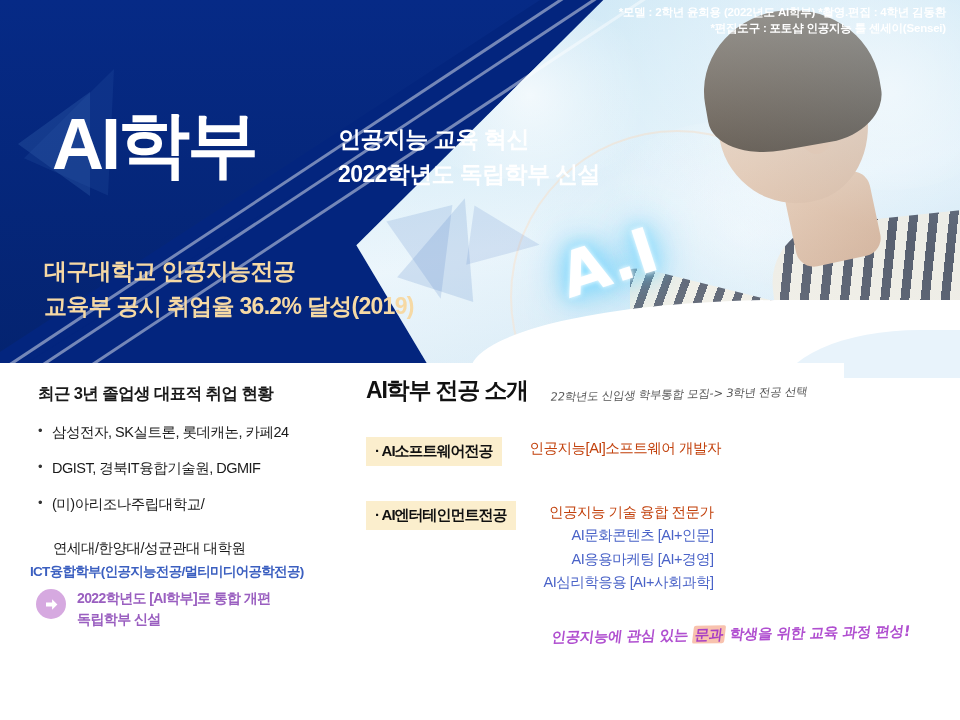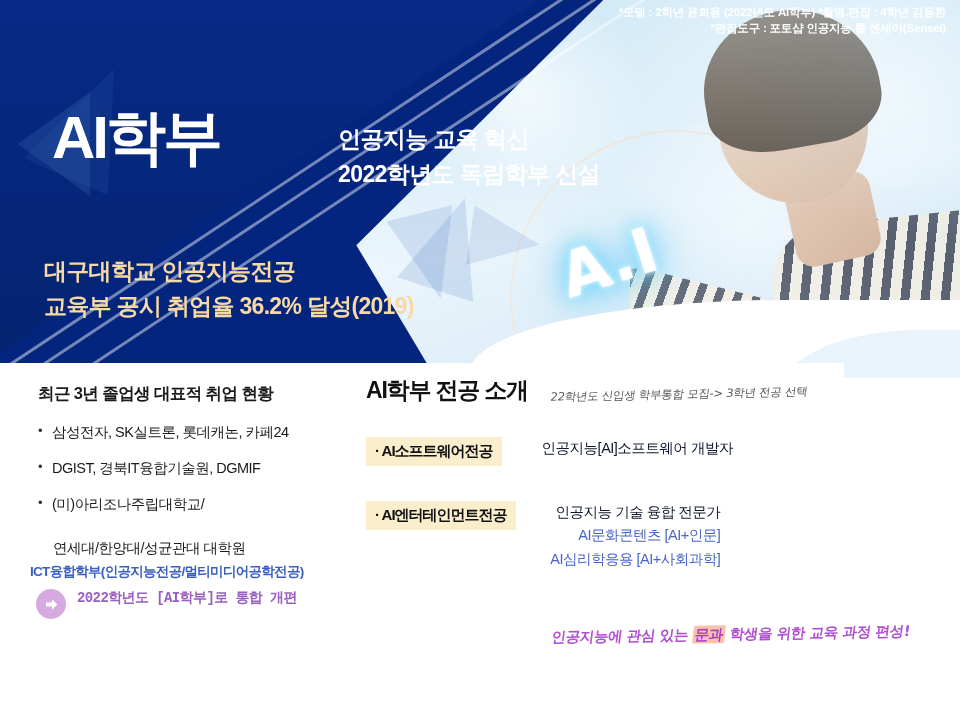--- a/index.html
+++ b/index.html
@@ -178,21 +178,21 @@
     position:absolute;right:14px;top:4px;
     text-align:right;color:#ffffff;
     font-size:11.5px;font-weight:700;line-height:1.42;
     letter-spacing:-.2px;
     z-index:9;
   }
 
   
   .brand{
     position:absolute;left:52px;top:108px;
-    font-size:60px;font-weight:800;color:#ffffff;
+    font-size:72px;font-weight:800;color:#ffffff;
     letter-spacing:-3px;line-height:1;
     z-index:8;
   }
   .hero-sub{
     position:absolute;left:338px;top:122px;
     color:#ffffff;font-size:23px;font-weight:700;
     line-height:1.52;letter-spacing:-.6px;
     z-index:8;
   }
   .hero-tag{
@@ -234,21 +234,21 @@
   }
   .arrow-badge{
     width:30px;height:30px;border-radius:50%;
     background:#d6a9e0;
     display:flex;align-items:center;justify-content:center;
     flex:0 0 auto;margin-top:2px;
   }
   .arrow-badge svg{display:block;}
   .merge-txt{
     font-size:14px;font-weight:700;color:#9a5fc0;letter-spacing:-.6px;
-    line-height:1.5;padding-top:1px;font-family:Liberation Mono, monospace;
+    line-height:1.5;padding-top:1px;
   }
 
   
   .col-right{position:absolute;left:366px;top:12px;width:580px;}
   .r-head{display:flex;align-items:baseline;gap:23px;}
   .r-title{
     font-size:23px;font-weight:800;color:#111;letter-spacing:-1.2px;
   }
   .r-note{
     font-family:"DejaVu Sans","Liberation Sans",sans-serif;
@@ -266,21 +266,21 @@
     font-size:15px;font-weight:800;color:#111;letter-spacing:-1px;
     white-space:nowrap;height:20px;line-height:20px;
     flex:0 0 auto;
   }
   .major-desc{
     margin-left:28px;
     font-size:14.5px;color:#1a1a1a;letter-spacing:-.5px;line-height:1.62;
     white-space:nowrap;
   }
   .major-desc .blue{color:#4a63c8;display:block;}
-  .major-desc .lead{display:block;color:#0f172a;margin-left:12px;}
+  .major-desc .lead{display:block;color:#c2410c;}
 
   .hand-note{
     position:absolute;left:186px;top:250px;
     font-family:"DejaVu Sans","Liberation Sans",sans-serif;
     font-size:14.5px;font-weight:700;color:#b04fd0;
     letter-spacing:-.4px;white-space:nowrap;
     transform:skewX(-8deg) rotate(-1deg);
   }
   .hand-note .hl{
     background:#f8c2ae;padding:1px 2px;border-radius:2px;color:#a83fc4;
@@ -372,20 +372,21 @@
     <div class="ict">ICT융합학부(인공지능전공/멀티미디어공학전공)</div>
 
     <div class="merge">
       <span class="arrow-badge">
         <svg width="17" height="17" viewBox="0 0 17 17" aria-hidden="true">
           <path d="M3 6.4h6.1V3.3L14.4 8.5 9.1 13.7v-3.1H3z" fill="#ffffff"></path>
         </svg>
       </span>
       <span class="merge-txt">
         <span style="display:block">2022학년도 [AI학부]로 통합 개편</span>
+        <span style="display:block">독립학부 신설</span>
       </span>
     </div>
 
     <div class="col-right">
       <div class="r-head">
         <span class="r-title">AI학부 전공 소개</span>
         <span class="r-note">22학년도 신입생 학부통합 모집-&gt; 3학년 전공 선택</span>
       </div>
 
       <div class="major major-1">
@@ -393,20 +394,21 @@
         <span class="major-desc">
           <span class="lead">인공지능[AI]소프트웨어 개발자</span>
         </span>
       </div>
 
       <div class="major major-2">
         <span class="major-chip">· AI엔터테인먼트전공</span>
         <span class="major-desc">
           <span class="lead">인공지능 기술 융합 전문가</span>
           <span class="blue">AI문화콘텐츠 [AI+인문]</span>
+          <span class="blue">AI응용마케팅 [AI+경영]</span>
           <span class="blue">AI심리학응용 [AI+사회과학]</span>
         </span>
       </div>
 
       <div class="hand-note">
         <span>인공지능에 관심 있는 </span><span class="hl">문과</span><span> 학생을 위한 교육 과정 편성!</span>
       </div>
     </div>
 
   </div>

